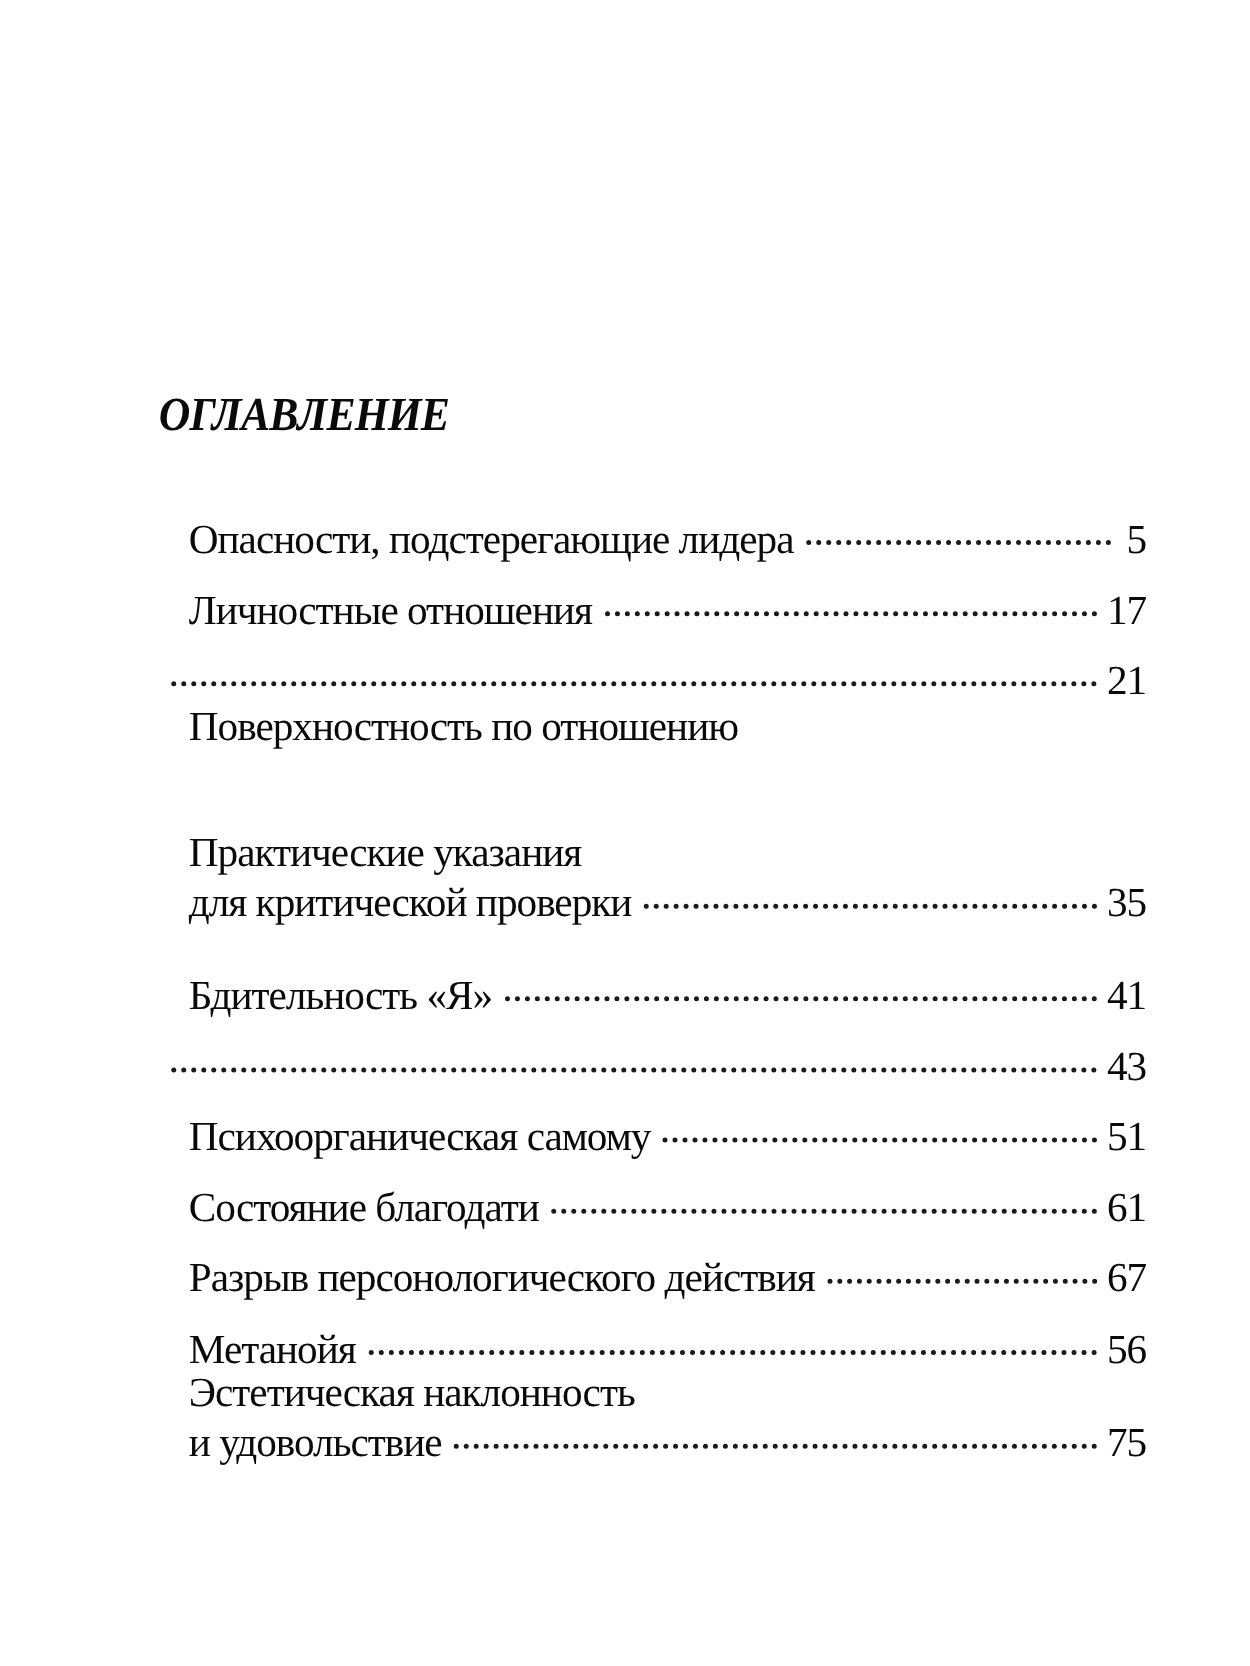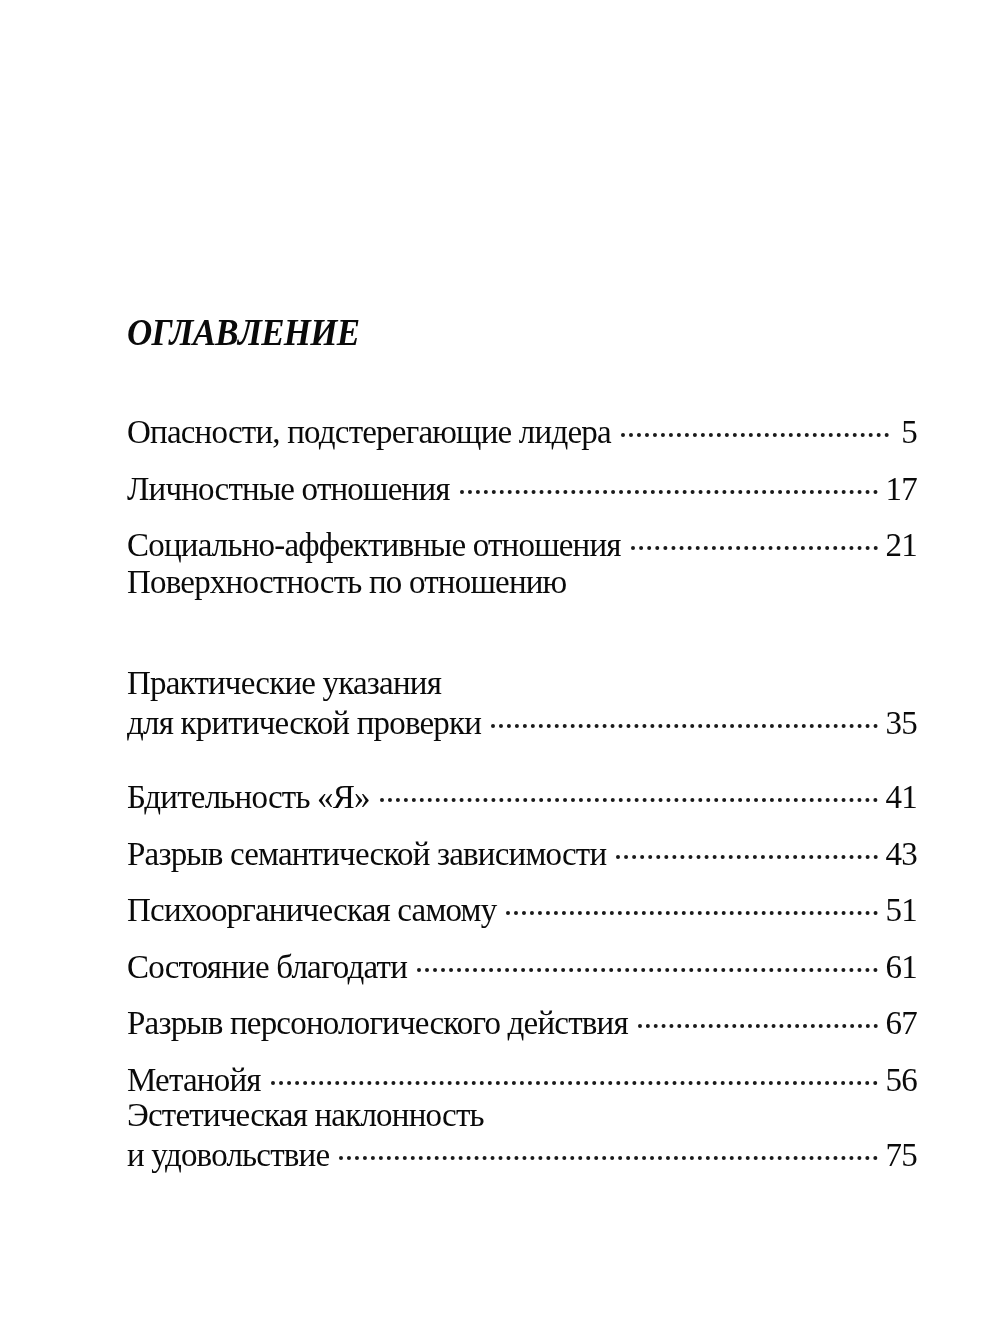--- a/index.html
+++ b/index.html
@@ -48,20 +48,21 @@
       display: flex;
       align-items: baseline;
       height: 40px;
       line-height: 40px;
       font-size: 33px;
       white-space: nowrap;
     }
     .line .text {
       display: inline-block;
       transform-origin: left center;
+      margin-left: 24px;
     }
     .leader {
       flex: 1;
       margin: 0 8px 0 10px;
       border-bottom: 4px dotted #1a1a1a;
       height: 0;
       position: relative;
       top: -6px;
     }
     .page-num {
@@ -93,21 +94,20 @@
     <div class="entry" style="top:469px">
       <div class="line cond">
         <span class="text">Личностные отношения</span>
         <span class="leader"></span>
         <span class="page-num">17</span>
       </div>
     </div>
 
     <div class="entry" style="top:525px">
       <div class="line cond">
-        <span class="text">Социально-аффективные отношения</span>
         <span class="leader"></span>
         <span class="page-num">21</span>
       </div>
     </div>
 
     <div class="entry" style="top:562px">
       <div class="line cond">
         <span class="text">Поверхностность по отношению</span>
       </div>
     </div>
@@ -126,21 +126,20 @@
     <div class="entry" style="top:777px">
       <div class="line cond">
         <span class="text">Бдительность «Я»</span>
         <span class="leader"></span>
         <span class="page-num">41</span>
       </div>
     </div>
 
     <div class="entry" style="top:834px">
       <div class="line cond">
-        <span class="text">Разрыв семантической зависимости</span>
         <span class="leader"></span>
         <span class="page-num">43</span>
       </div>
     </div>
 
     <div class="entry" style="top:890px">
       <div class="line cond">
         <span class="text">Психоорганическая самому</span>
         <span class="leader"></span>
         <span class="page-num">51</span>

